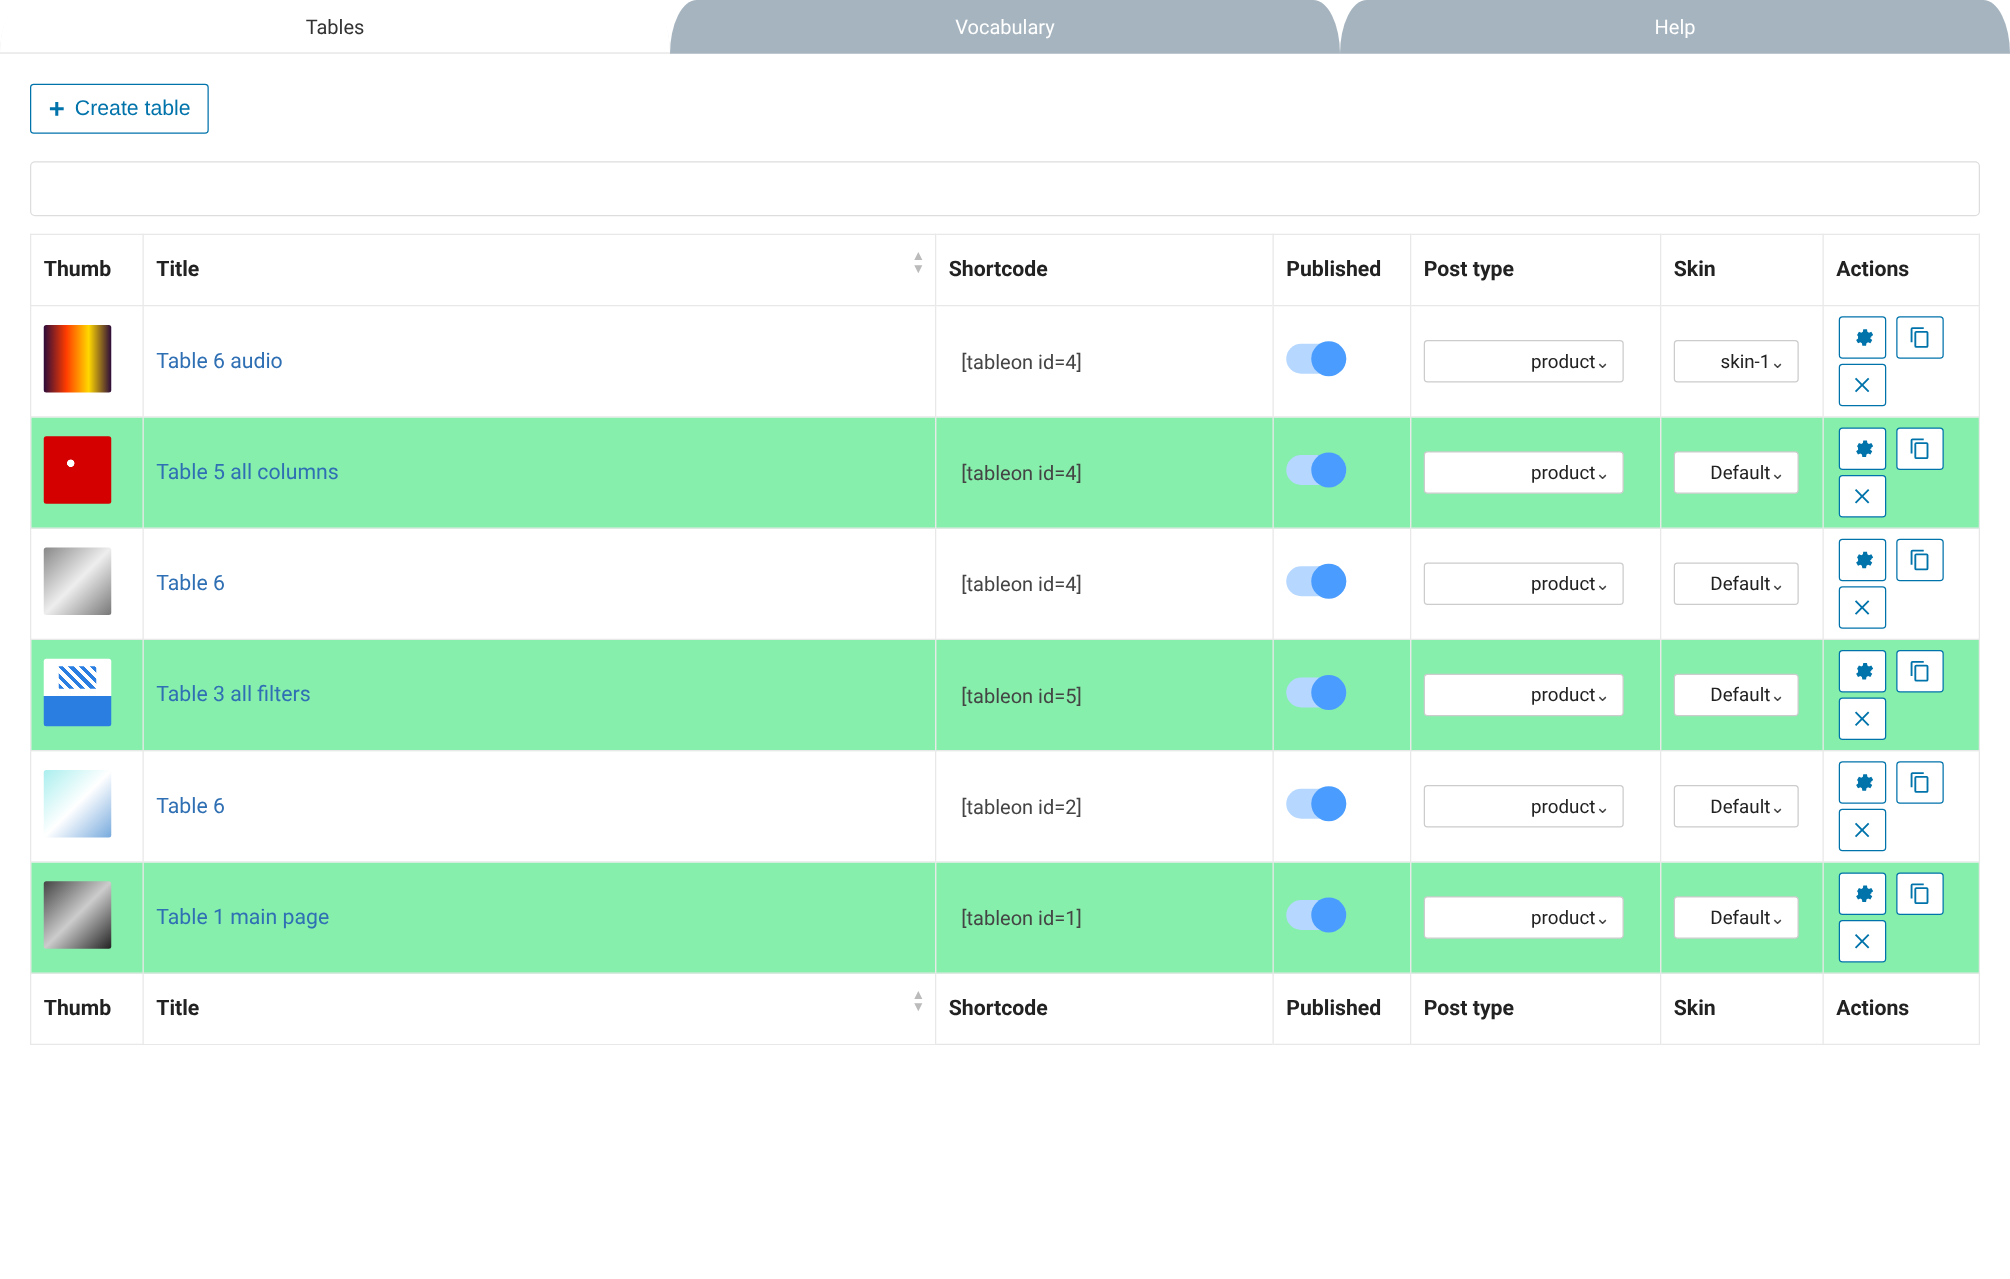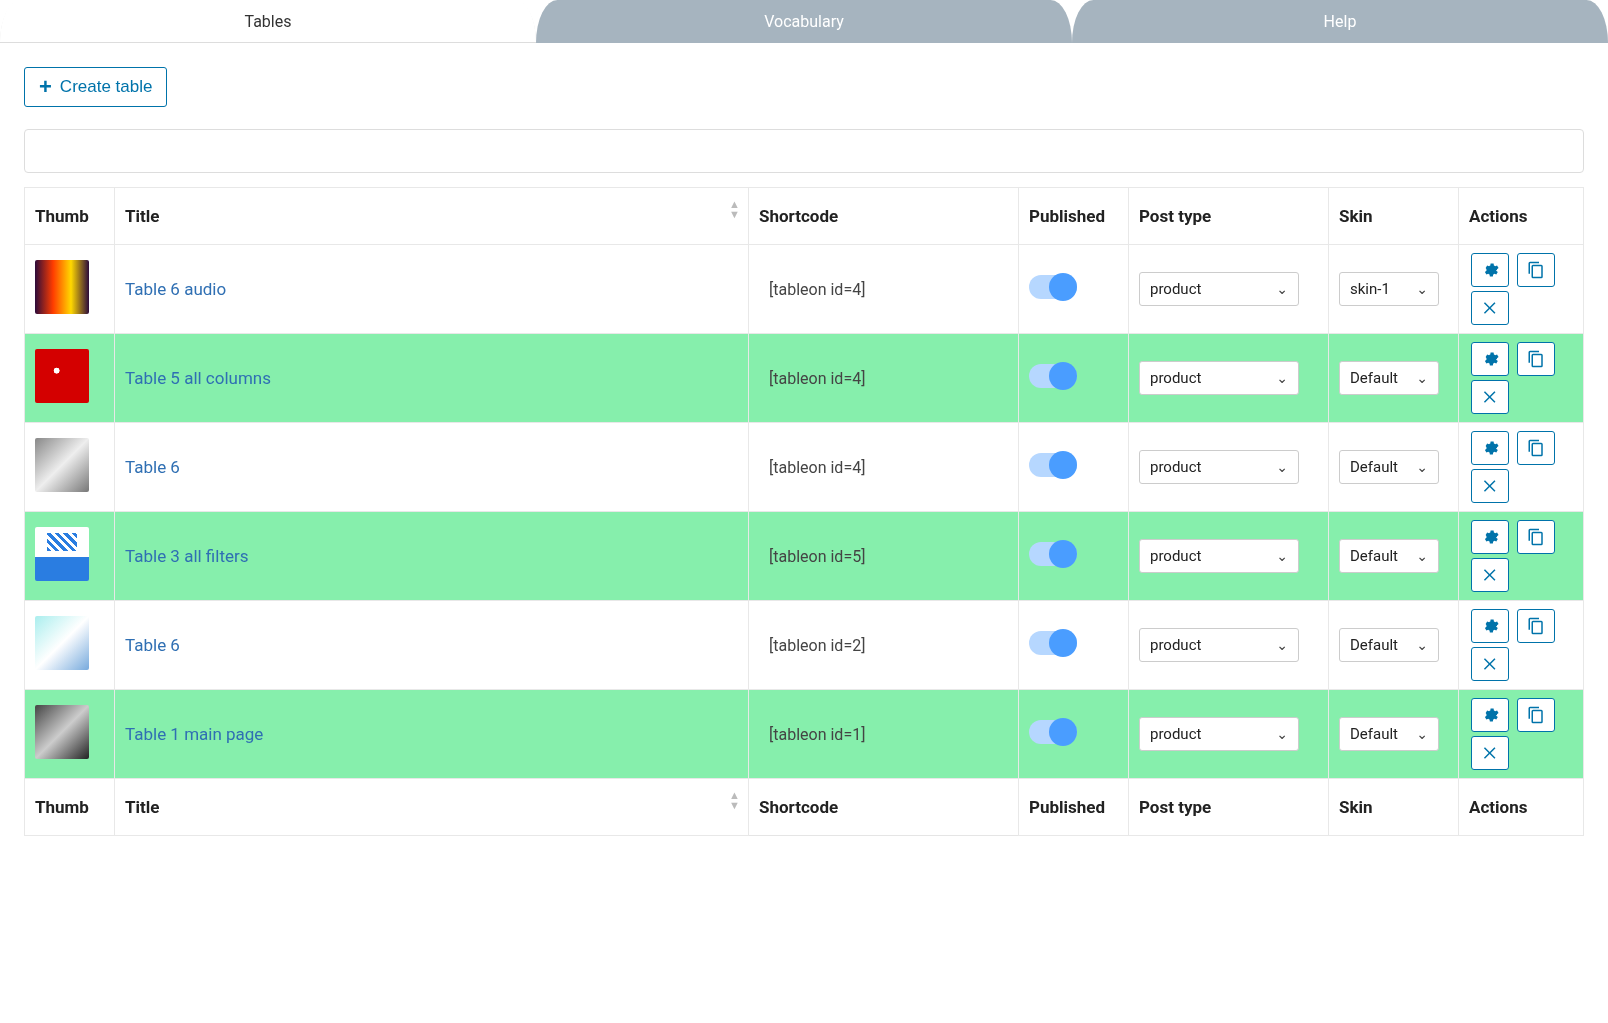--- a/index.html
+++ b/index.html
@@ -133,21 +133,21 @@
     position: absolute;
     right: 0; top: -2px;
     width: 28px; height: 28px;
     background: #4a9dff;
     border-radius: 50%;
   }
   
   .sel {
     display: inline-flex;
     align-items: center;
-    justify-content: space-between;
+    justify-content: flex-end;
     border: 1px solid #ccc;
     border-radius: 3px;
     padding: 7px 10px;
     background: #fff;
     min-width: 160px;
     font-size: 15px;
     cursor: pointer;
   }
   .sel.small { min-width: 100px; }
   .chev {

